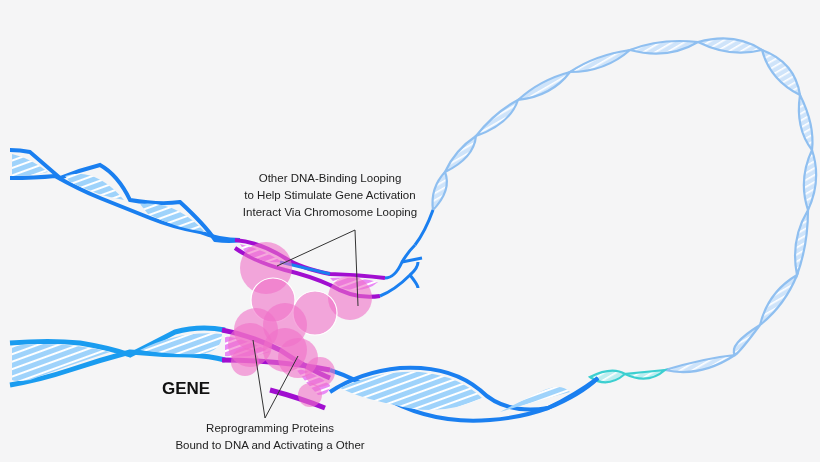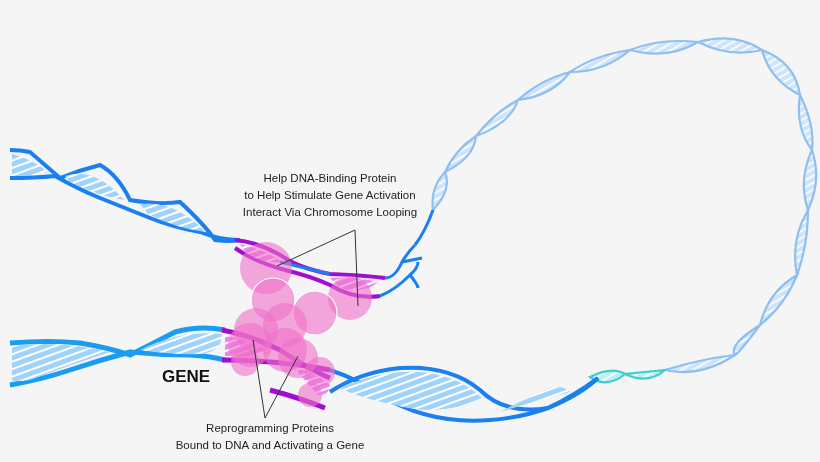--- a/index.html
+++ b/index.html
@@ -1,20 +1,20 @@
 <!DOCTYPE html>
 <html><head>
 <meta charset="utf-8">
 <style>
   html, body { margin: 0; padding: 0; background: #f5f5f6; }
   body { width: 820px; height: 462px; overflow: hidden; position: relative;
          font-family: "Liberation Sans", "DejaVu Sans", sans-serif; }
   #canvas { position: absolute; left: 0; top: 0; width: 820px; height: 462px; }
   .label { position: absolute; color: #222; text-align: center; font-size: 11.5px; line-height: 17px; white-space: nowrap; }
-  .gene-label { position: absolute; left: 162px; top: 367px; font-weight: bold; font-size: 17px; color: #111; }
+  .gene-label { position: absolute; left: 162px; top: 379px; font-weight: bold; font-size: 17px; color: #111; }
 </style>
 </head>
 <body>
 
 <svg id="canvas" viewBox="0 0 820 462" xmlns="http://www.w3.org/2000/svg">
   <defs>
     <pattern id="rungsBlue" width="7" height="7" patternUnits="userSpaceOnUse" patternTransform="rotate(70)">
       <rect width="7" height="7" fill="#9fd3fb"></rect>
       <rect x="0" y="0" width="2" height="7" fill="#ffffff"></rect>
     </pattern>
@@ -116,23 +116,23 @@
     <circle cx="245" cy="362" r="14"></circle>
   </g>
 
   <g stroke="#333333" stroke-width="1" fill="none">
     <polyline points="277,266 355,230 358,306"></polyline>
     <polyline points="253,340 265,418 298,356"></polyline>
   </g>
 </svg>
 
 <div class="label" style="left:240px; top:170px; width:180px;">
-  <div>Help DNA-Binding Protein</div>
+  <div>Other DNA-Binding Looping</div>
   <div>to Help Stimulate Gene Activation</div>
   <div>Interact Via Chromosome Looping</div>
 </div>
 
 <div class="gene-label">GENE</div>
 
 <div class="label" style="left:170px; top:420px; width:200px;">
   <div>Reprogramming Proteins</div>
-  <div>Bound to DNA and Activating a Gene</div>
+  <div>Bound to DNA and Activating a Other</div>
 </div>
 
 </body></html>

